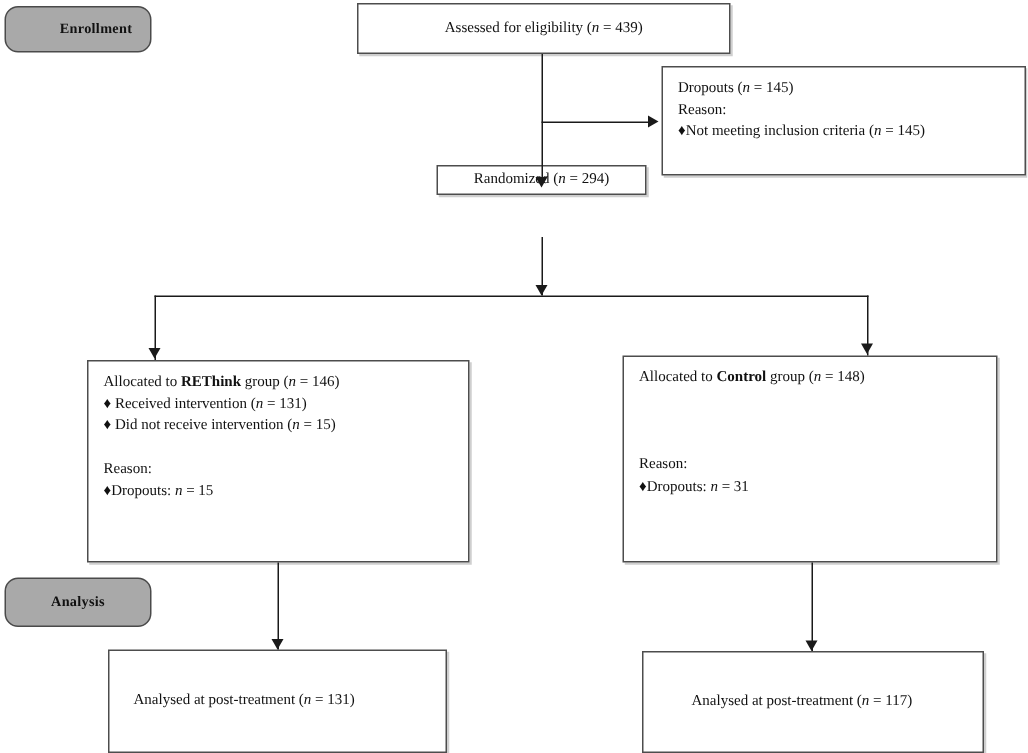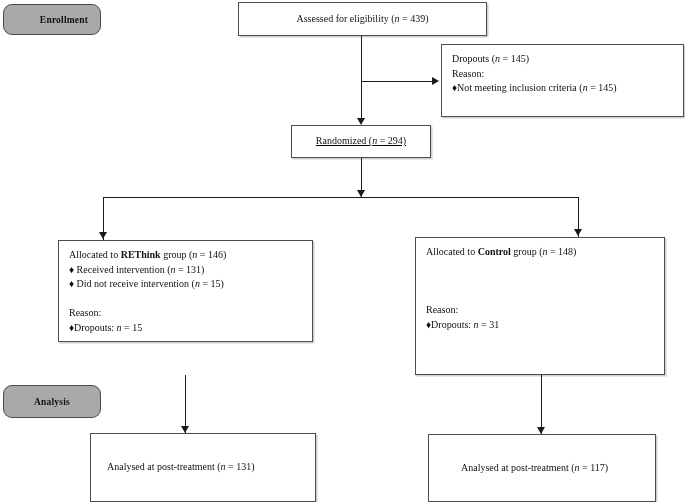--- a/index.html
+++ b/index.html
@@ -121,27 +121,27 @@
   </div>
 
   <div class="node-box" style="left:441px; top:44px; width:243px; height:73px;">
     <div class="inner">
       <div class="bullet-line"><span>Dropouts (</span><em class="ital">n</em><span> = 145)</span></div>
       <div class="bullet-line">Reason:</div>
       <div class="bullet-line"><span>♦</span><span>Not meeting inclusion criteria (</span><em class="ital">n</em><span> = 145)</span></div>
     </div>
   </div>
 
-  <div class="node-box centered" style="left:291px; top:125px; width:140px; height:33px;text-decoration:underline;">
+  <div class="node-box centered" style="left:291px; top:110px; width:140px; height:20px;">
     <div class="inner">
       <span>Randomized (</span><em class="ital">n</em><span> = 294)</span>
     </div>
   </div>
 
-  <div class="node-box" style="left:58px; top:240px; width:255px; height:102px;">
+  <div class="node-box" style="left:58px; top:240px; width:255px; height:135px;">
     <div class="inner">
       <div class="bullet-line"><span>Allocated to </span><b class="bold">REThink</b><span> group (</span><em class="ital">n</em><span> = 146)</span></div>
       <div class="bullet-line"><span>♦</span> <span>Received intervention (</span><em class="ital">n</em><span> = 131)</span></div>
       <div class="bullet-line"><span>♦</span> <span>Did not receive intervention (</span><em class="ital">n</em><span> = 15)</span></div>
       <div class="spacer-line"></div>
       <div class="bullet-line">Reason:</div>
       <div class="bullet-line"><span>♦</span><span>Dropouts: </span><em class="ital">n</em><span> = 15</span></div>
     </div>
   </div>
 
@@ -149,21 +149,21 @@
     <div class="inner">
       <div class="bullet-line"><span>Allocated to </span><b class="bold">Control</b><span> group (</span><em class="ital">n</em><span> = 148)</span></div>
       <div class="spacer-line"></div>
       <div class="spacer-line"></div>
       <div class="spacer-line"></div>
       <div class="bullet-line">Reason:</div>
       <div class="bullet-line"><span>♦</span><span>Dropouts: </span><em class="ital">n</em><span> = 31</span></div>
     </div>
   </div>
 
-  <div class="node-box midleft" style="left:72px; top:433px; width:226px; height:69px;margin-left:18px;">
+  <div class="node-box midleft" style="left:72px; top:433px; width:226px; height:69px;">
     <div class="inner">
       <span>Analysed at post-treatment (</span><em class="ital">n</em><span> = 131)</span>
     </div>
   </div>
 
   <div class="node-box midleft" style="left:428px; top:434px; width:228px; height:68px;padding-left:16px;">
     <div class="inner">
       <span>Analysed at post-treatment (</span><em class="ital">n</em><span> = 117)</span>
     </div>
   </div>

